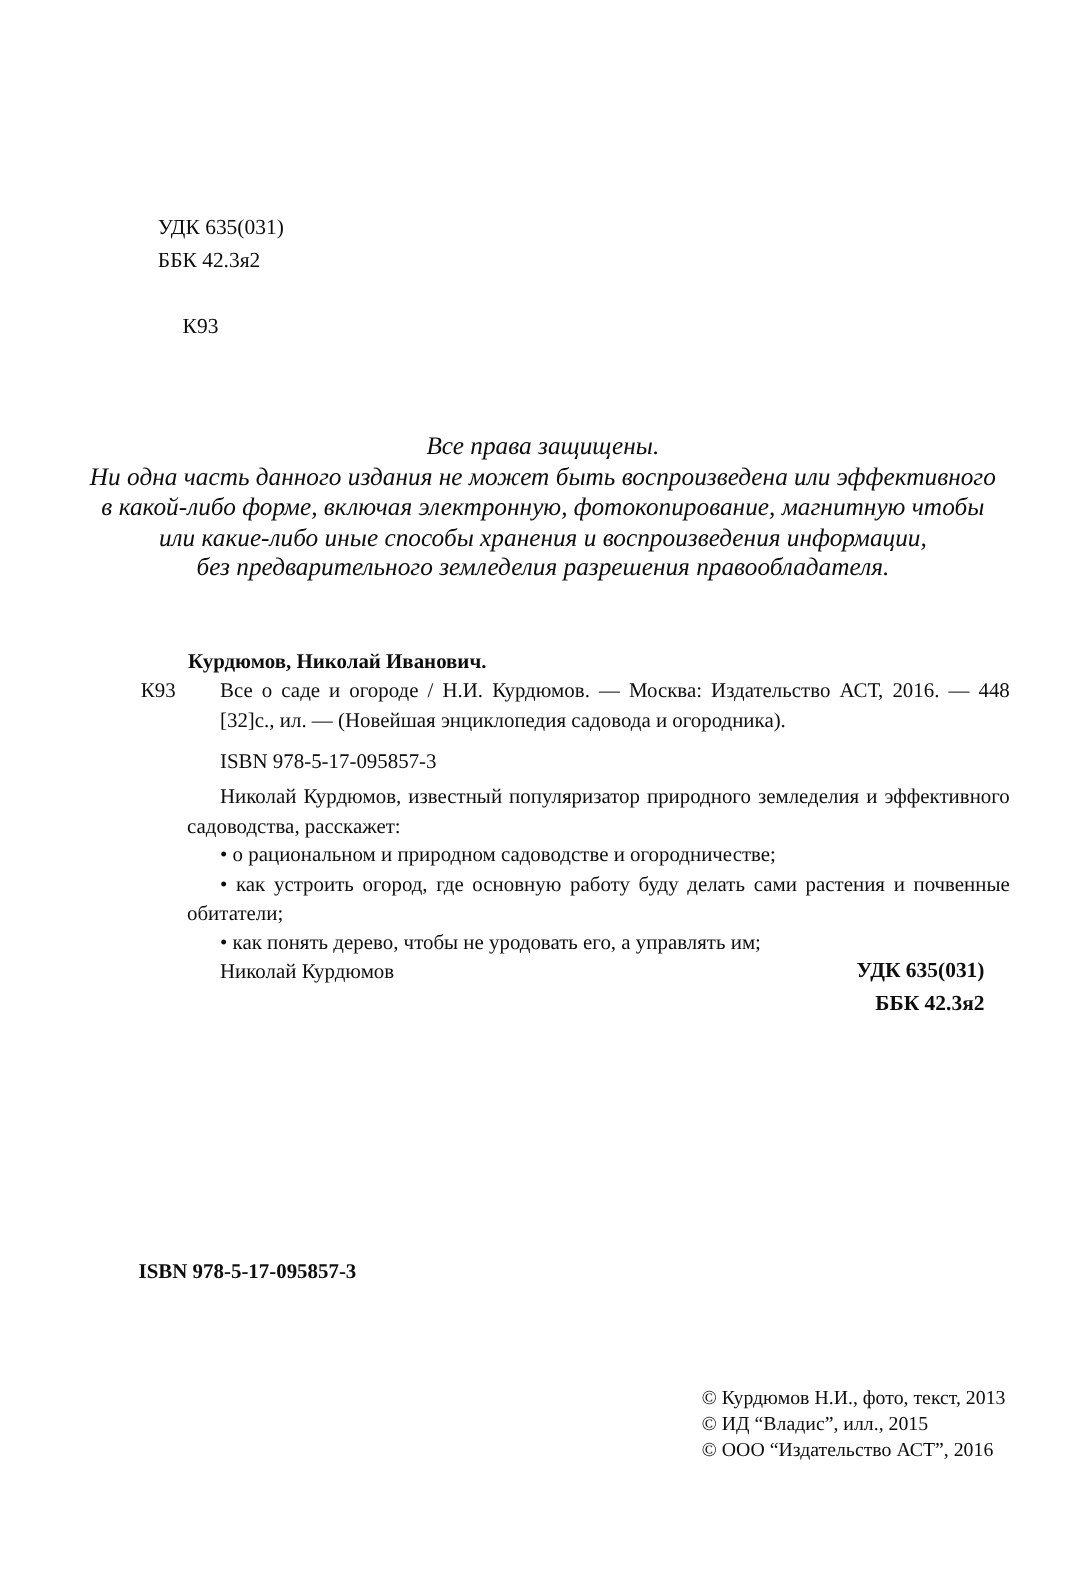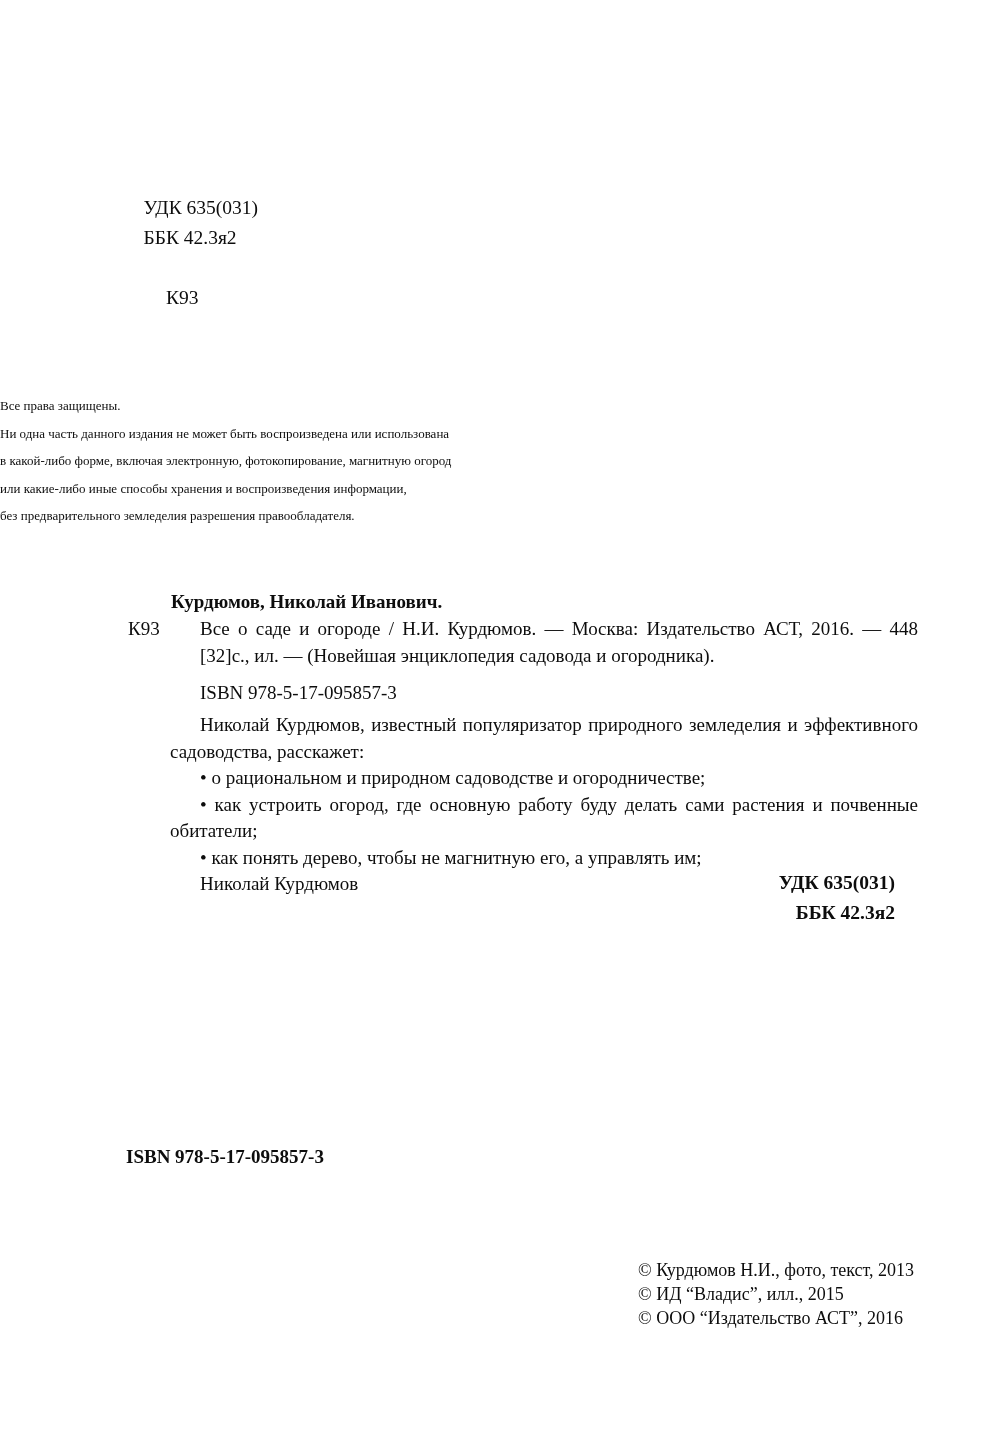--- a/index.html
+++ b/index.html
@@ -35,23 +35,24 @@
     display: block;
     padding-left: 42px;
   }
 
   
   .rights {
     position: absolute;
     left: 0;
     right: 0;
     top: 392px;
-    text-align: left;
-    font-size: 13px;
+    text-align: center;
+    font-size: 23px;
     line-height: 27.5px;
+    font-style: italic;
   }
   .rights .line { display: block; }
 
   
   .record {
     position: absolute;
     left: 128px;
     top: 588px;
     width: 790px;
     font-size: 19px;
@@ -146,40 +147,40 @@
 <div class="page">
 
   <div class="udk-top">
     <span class="line">УДК 635(031)</span>
     <span class="line">ББК 42.3я2</span>
     <span class="indent-k93">К93</span>
   </div>
 
   <div class="rights">
     <span class="line">Все права защищены.</span>
-    <span class="line">Ни одна часть данного издания не может быть воспроизведена или использована</span>
-    <span class="line">в какой-либо форме, включая электронную, фотокопирование, магнитную огород</span>
+    <span class="line">Ни одна часть данного издания не может быть воспроизведена или эффективного</span>
+    <span class="line">в какой-либо форме, включая электронную, фотокопирование, магнитную чтобы</span>
     <span class="line">или какие-либо иные способы хранения и воспроизведения информации,</span>
     <span class="line">без предварительного земледелия разрешения правообладателя.</span>
   </div>
 
   <div class="record">
     <span class="author">Курдюмов, Николай Иванович.</span>
     <span class="title-row">
       <span class="shelfmark">К93</span>
       <span class="title-text">Все о саде и огороде / Н.И. Курдюмов. — Москва: Издательство АСТ, 2016. — 448 [32]с., ил. — (Новейшая энциклопедия садовода и огородника).</span>
     </span>
     <span class="isbn-inner">ISBN 978-5-17-095857-3</span>
   </div>
 
   <div class="annotation">
     <span class="para">Николай Курдюмов, известный популяризатор природного земледелия и эффективного садоводства, расскажет:</span>
     <span class="bullet"><span>•</span> <span>о рациональном и природном садоводстве и огородничестве;</span></span>
     <span class="bullet"><span>•</span> <span>как устроить огород, где основную работу буду делать сами растения и почвенные обитатели;</span></span>
-    <span class="bullet"><span>•</span> <span>как понять дерево, чтобы не магнитную его, а управлять им;</span></span>
+    <span class="bullet"><span>•</span> <span>как понять дерево, чтобы не уродовать его, а управлять им;</span></span>
     <span class="signature">Николай Курдюмов</span>
   </div>
 
   <div class="udk-right">
     <span class="line">УДК 635(031)</span>
     <span class="line">ББК 42.3я2</span>
   </div>
 
   <div class="isbn-bottom">ISBN 978-5-17-095857-3</div>
 

